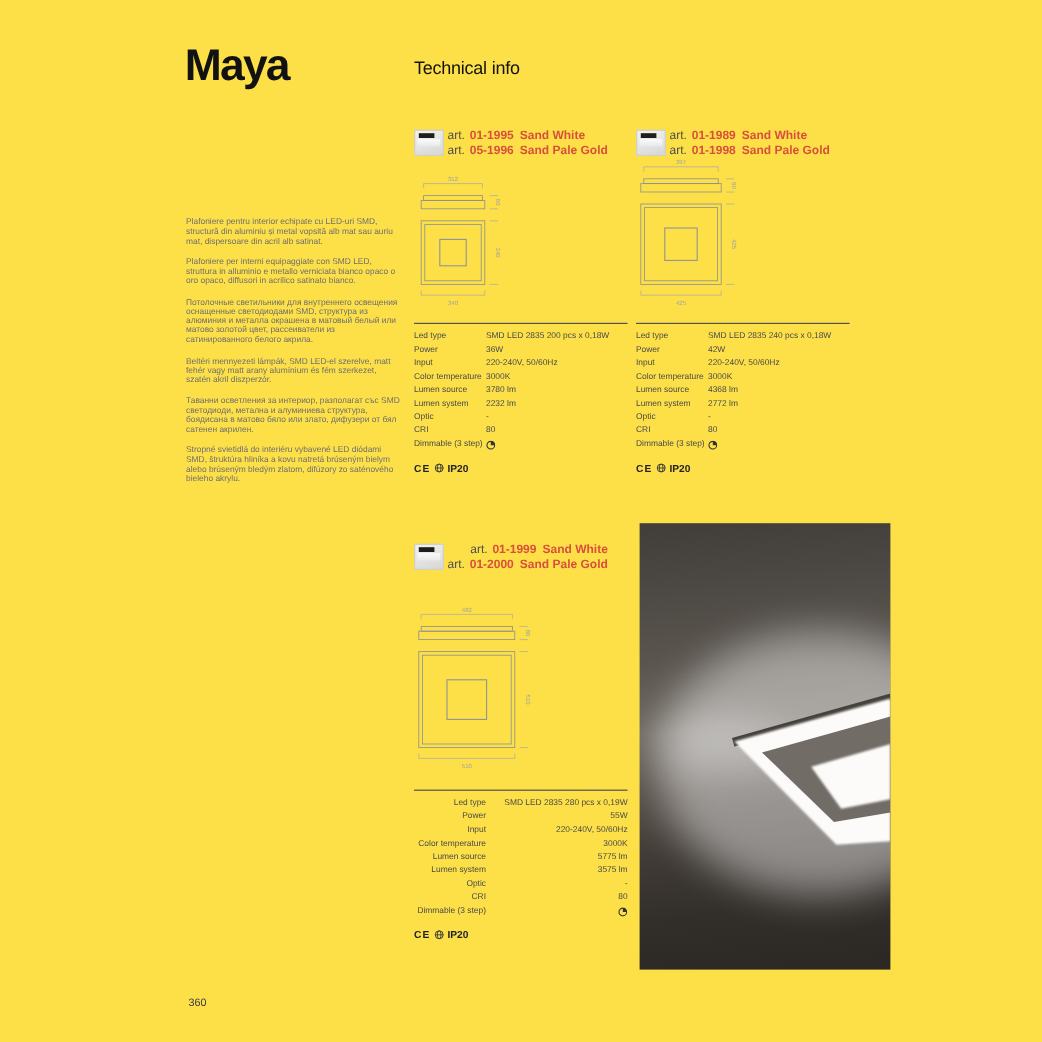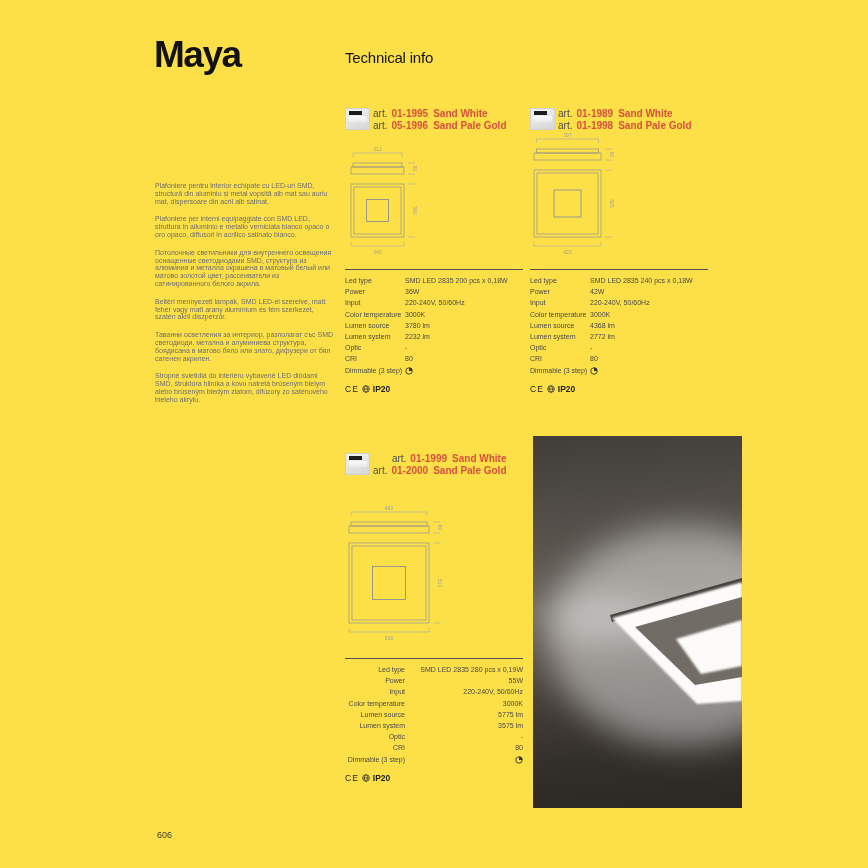--- a/index.html
+++ b/index.html
@@ -37,21 +37,21 @@
   .diagram line,.diagram rect{stroke:#8f9194;fill:none;}
   .diagram .dimline{stroke:#a7a9ac;}
   .diagram text{font-family:"Liberation Sans",sans-serif;font-size:5px;fill:#9fa1a4;stroke:none;}
 
   .spec{position:absolute;left:0;width:178px;border-top:1px solid #515254;padding-top:5px;}
   .spec-row{display:flex;font-size:7px;line-height:11.2px;color:#48494b;}
   .spec-label{width:60px;flex:none;}
   .spec-value{flex:1;}
   .dim-icon{margin-top:2px;}
   .cert{display:flex;align-items:center;margin-top:6px;}
-  .ce{font-size:8.5px;font-weight:normal;letter-spacing:1px;color:#222;}
+  .ce{font-size:8.5px;font-weight:bold;letter-spacing:1px;color:#222;}
   .globe{margin:0 3px 0 3px;}
   .ip{font-size:8.5px;font-weight:bold;color:#222;}
 
   .photo{position:absolute;left:533px;top:436px;width:209px;height:372px;overflow:hidden;
      background:linear-gradient(175deg,#413e3a 0%,#4a4641 12%,#5a554f 30%,#6e6962 45%,
                 #564f49 58%,#403b36 72%,#322e2a 85%,#2b2723 100%);}
   .photo svg{display:block;}
 
   .page-number{position:absolute;left:157px;top:830px;font-size:9px;color:#3c3c3e;}
 </style>
@@ -336,15 +336,15 @@
       <polygon points="77,179 209,142 209,148 79,186" fill="#45413c"></polygon>
 
       <polygon points="79,182 209,146 209,265 164,268" fill="#fcfbf9" filter="url(#blurSoft)"></polygon>
 
       <polygon points="102,191 209,161 209,241 162,249" fill="#716c65"></polygon>
 
       <polygon points="143,203 209,184 209,230 168,238" fill="#fcfbf9" filter="url(#blurSoft)"></polygon>
     </svg>
   </div>
 
-  <div class="page-number">606</div>
+  <div class="page-number">360</div>
 
 </div>
 
 </body></html>

